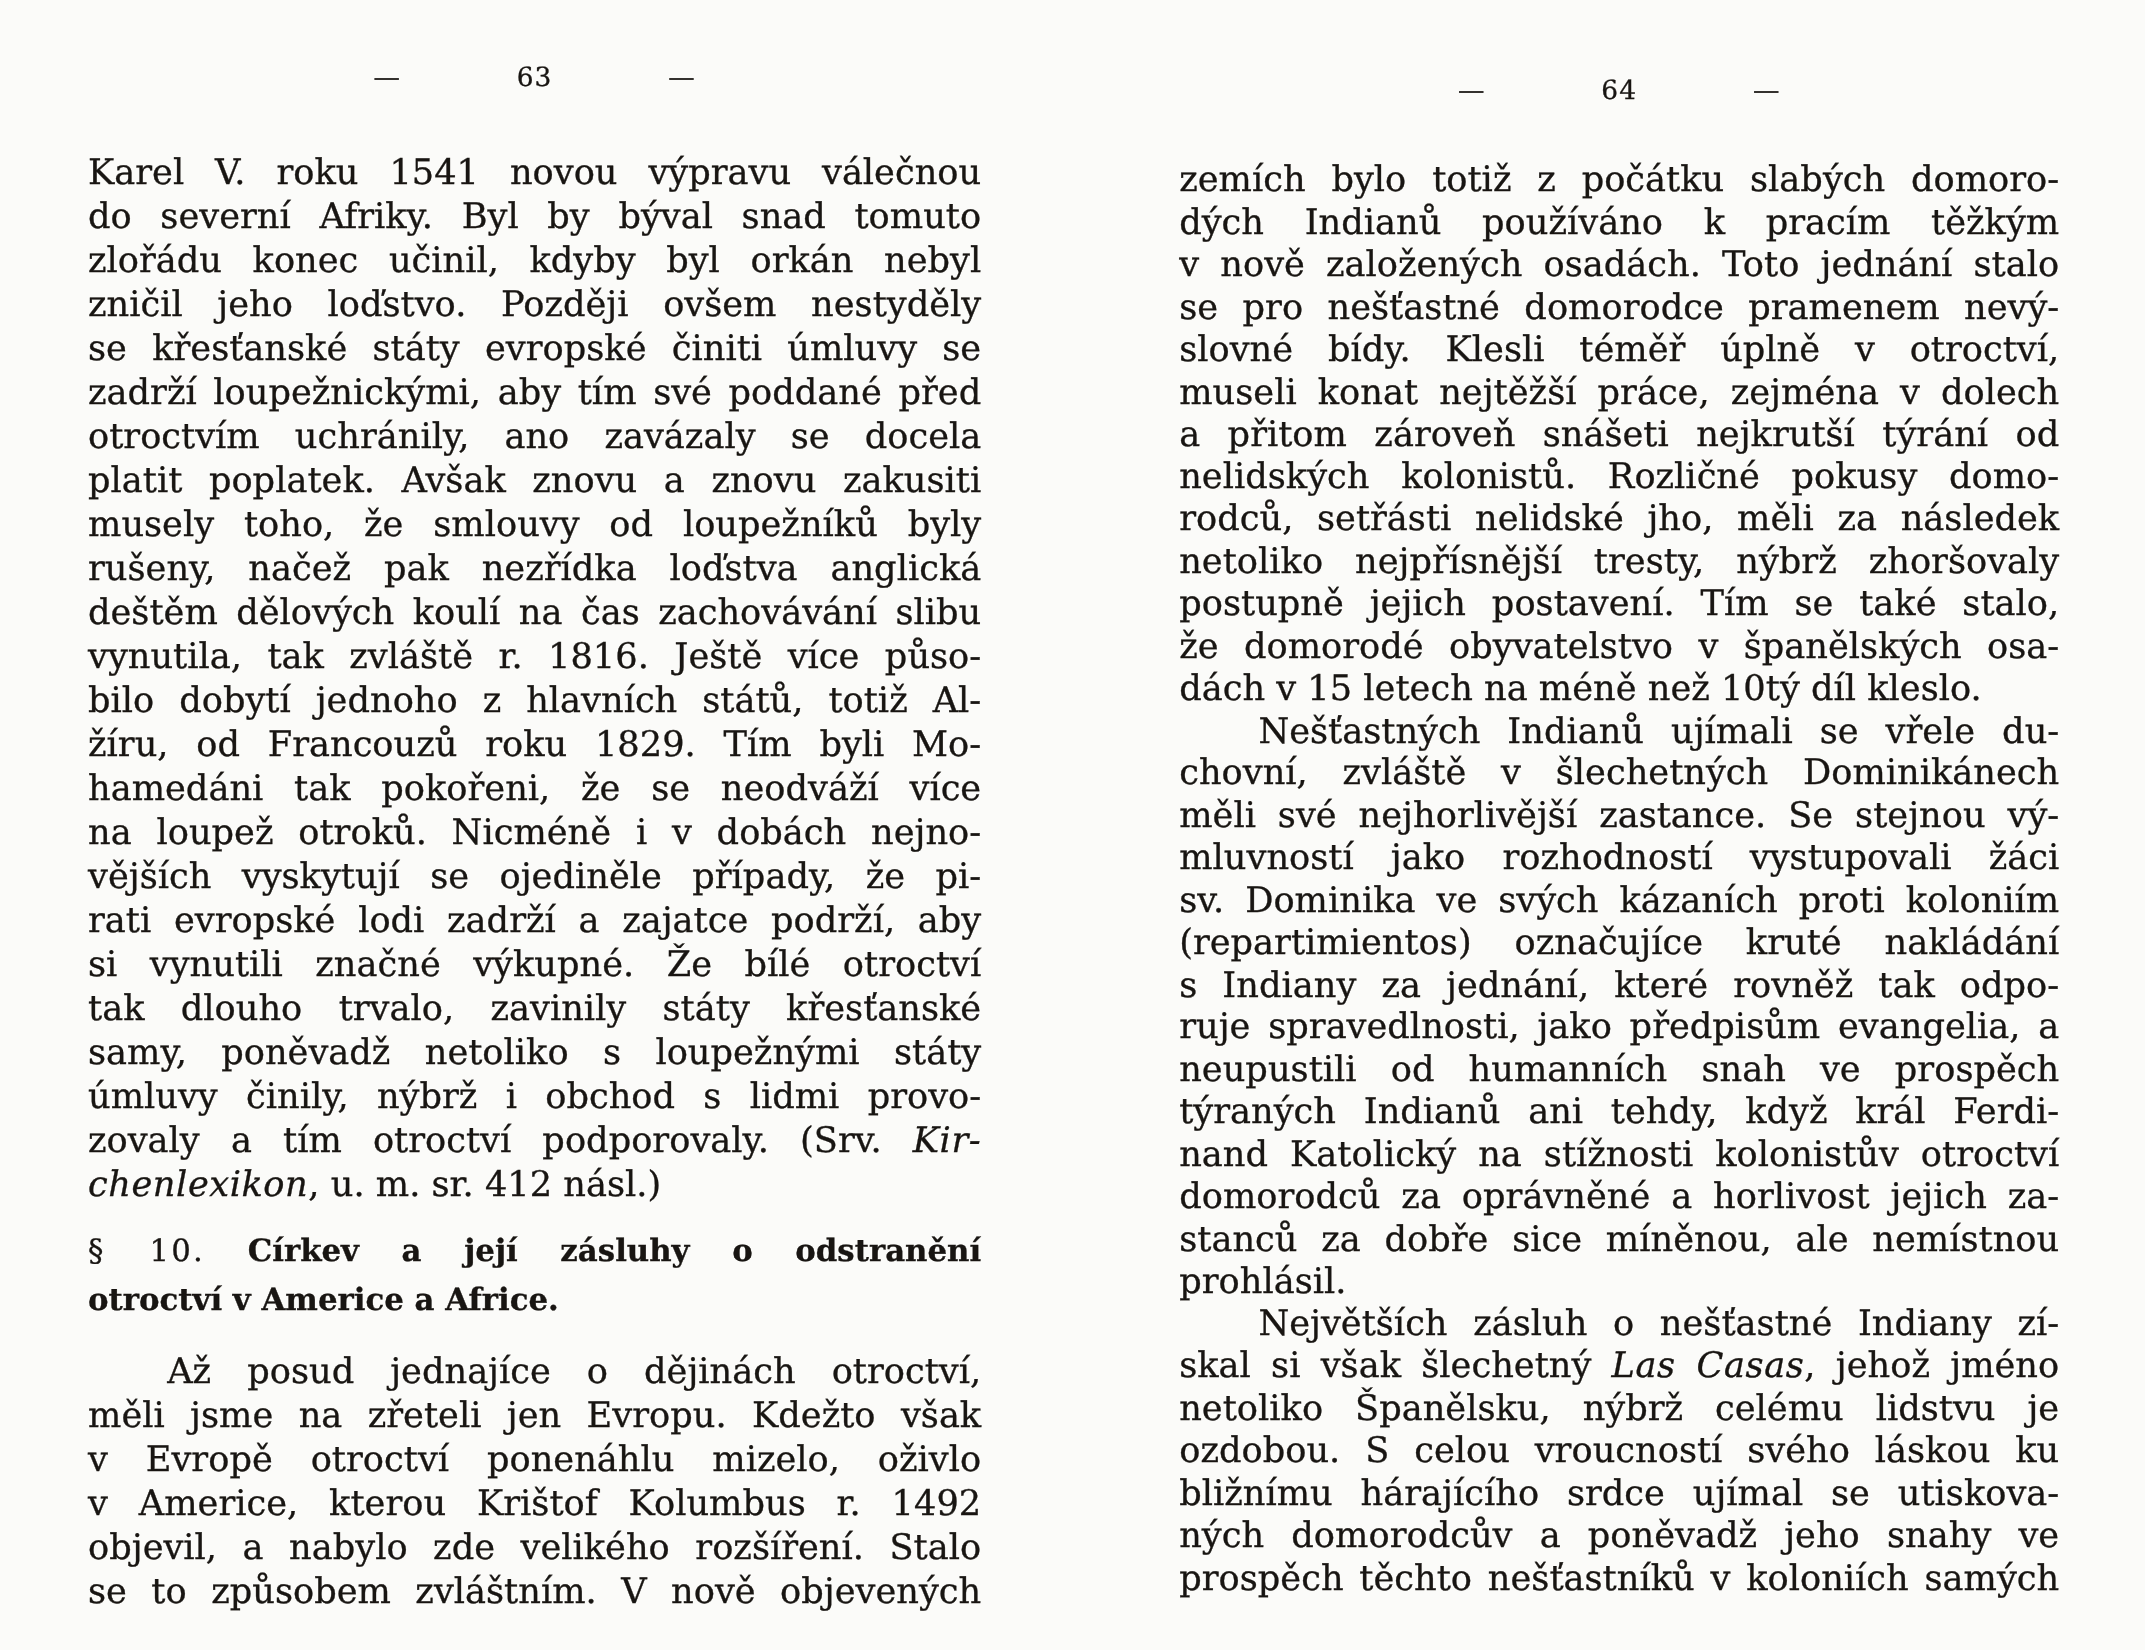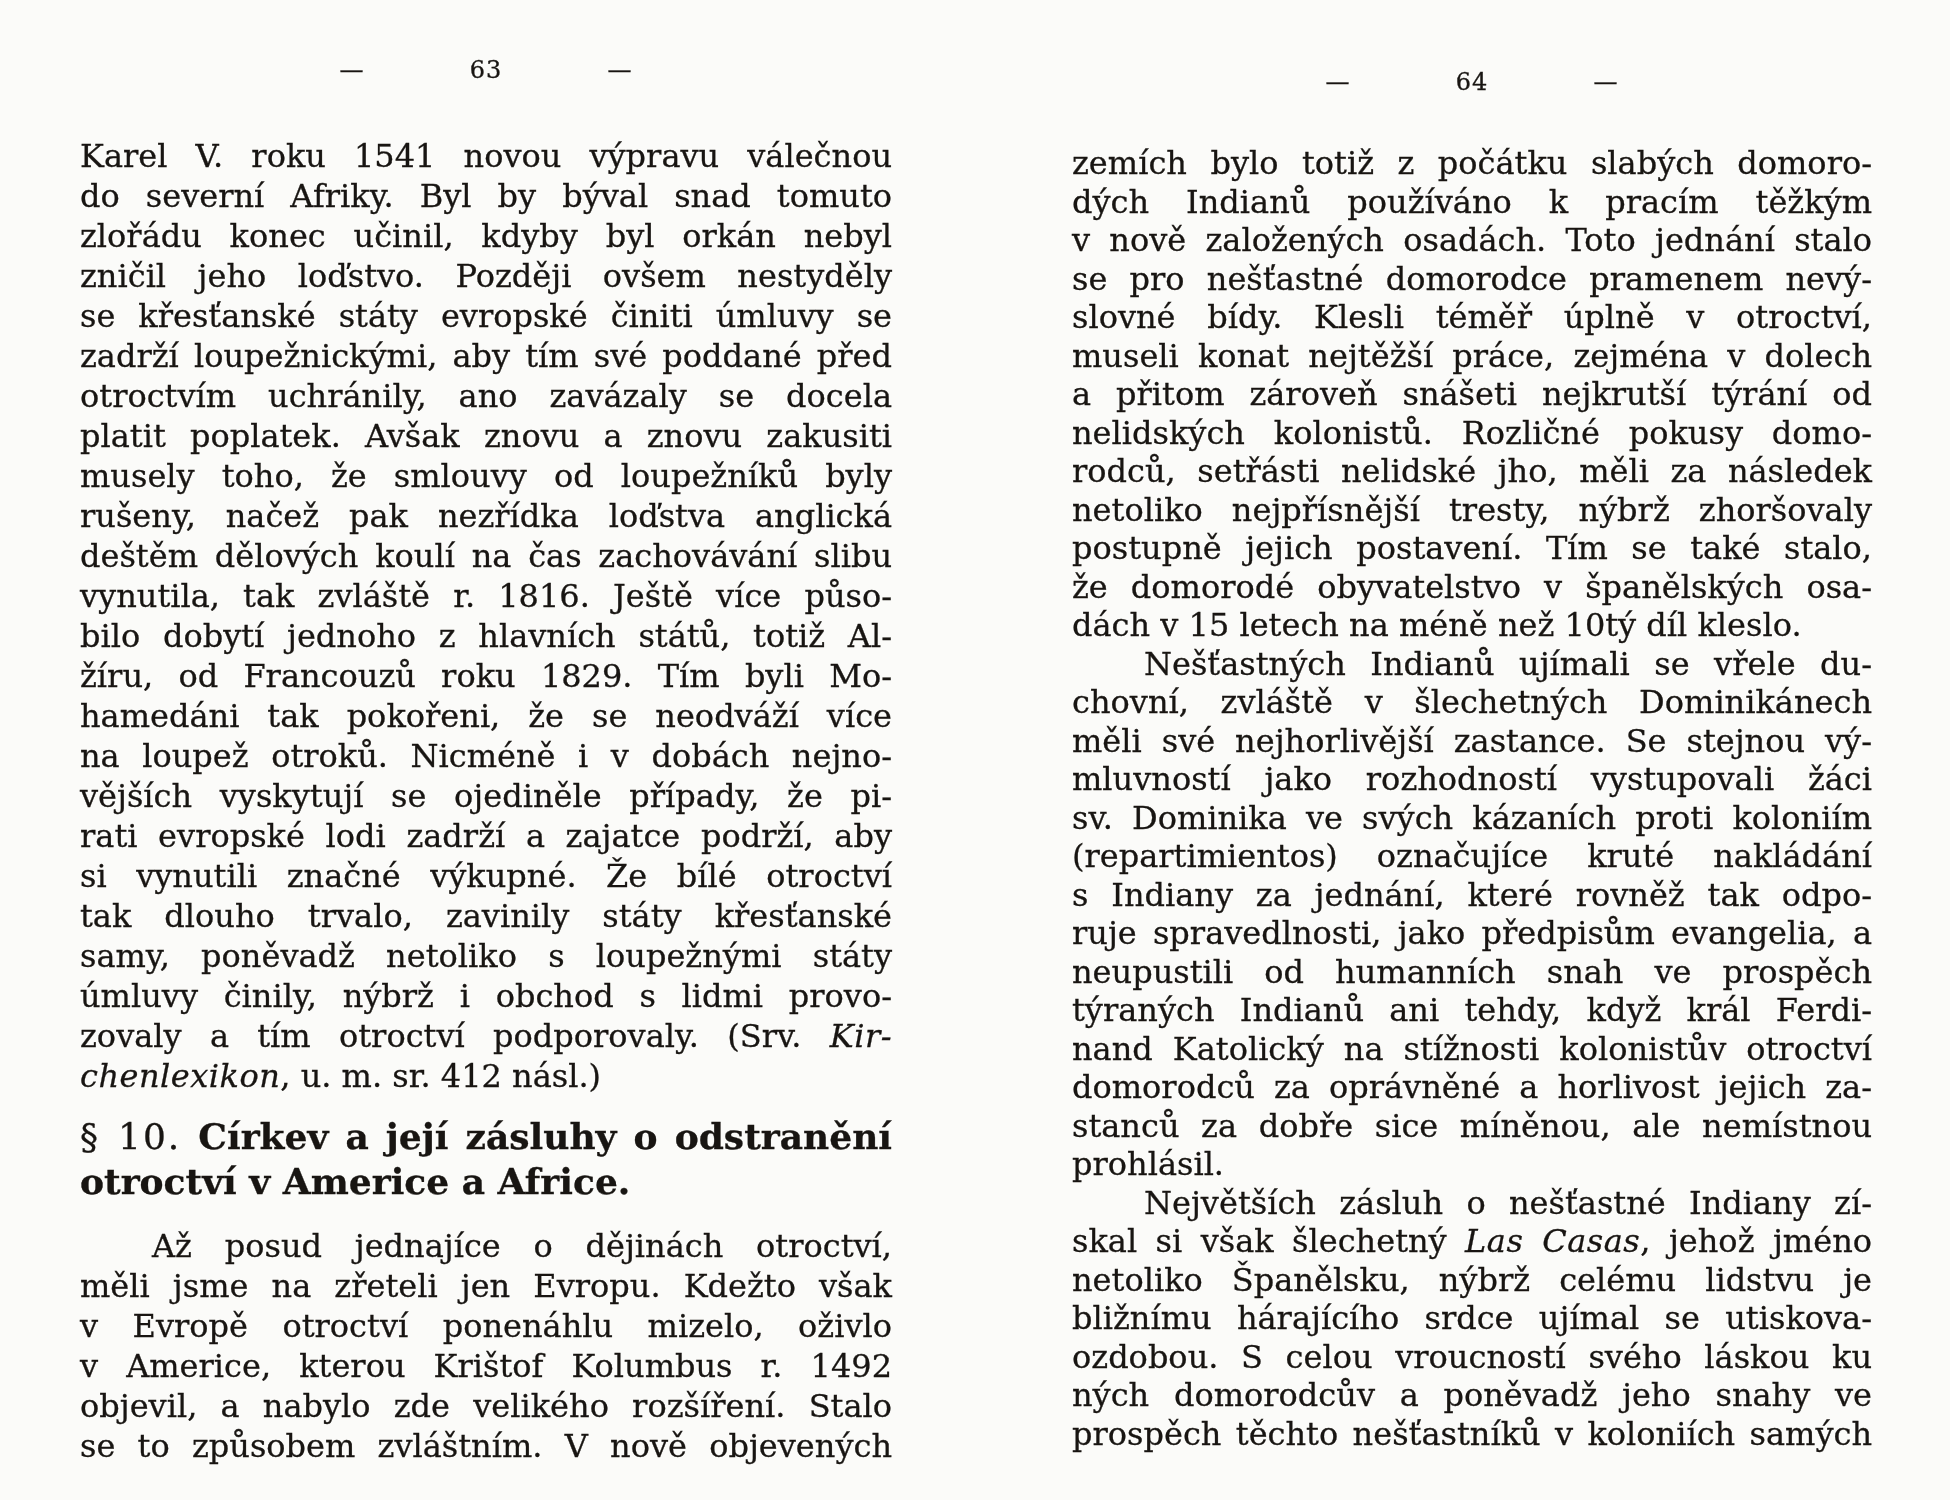--- a/index.html
+++ b/index.html
@@ -49,21 +49,21 @@
     text-align: justify;
     text-align-last: justify;
     white-space: normal;
   }
   .tl.end    { text-align-last: left; }
   .tl.indent { text-indent: 72px; }
   .tl i { font-style: italic; letter-spacing: 0.5px; }
 
   .section-heading {
     margin: 18px 0 22px 0;
-    font-size: 36px;
+    font-size: 28px;
     line-height: 45px;
     font-weight: bold;
   }
   .heading-line-first {
     text-align: justify;
     text-align-last: justify;
   }
   .section-number {
     font-weight: normal;
     letter-spacing: 2px;
@@ -152,21 +152,21 @@
           <div class="tl"><span>týraných Indianů ani tehdy, když král Ferdi-</span></div>
           <div class="tl"><span>nand Katolický na stížnosti kolonistův otroctví</span></div>
           <div class="tl"><span>domorodců za oprávněné a horlivost jejich za-</span></div>
           <div class="tl"><span>stanců za dobře sice míněnou, ale nemístnou</span></div>
           <div class="tl end"><span>prohlásil.</span></div>
         </div>
         <div class="text-block">
           <div class="tl indent"><span>Největších zásluh o nešťastné Indiany zí-</span></div>
           <div class="tl"><span>skal si však šlechetný </span><i>Las Casas</i><span>, jehož jméno</span></div>
           <div class="tl"><span>netoliko Španělsku, nýbrž celému lidstvu je</span></div>
+          <div class="tl"><span>ozdobou. S celou vroucností svého láskou ku</span></div>
           <div class="tl"><span>bližnímu hárajícího srdce ujímal se utiskova-</span></div>
-          <div class="tl"><span>ozdobou. S celou vroucností svého láskou ku</span></div>
           <div class="tl"><span>ných domorodcův a poněvadž jeho snahy ve</span></div>
           <div class="tl"><span>prospěch těchto nešťastníků v koloniích samých</span></div>
         </div>
       </div>
   </section>
 
 </div>
 
 </body></html>

